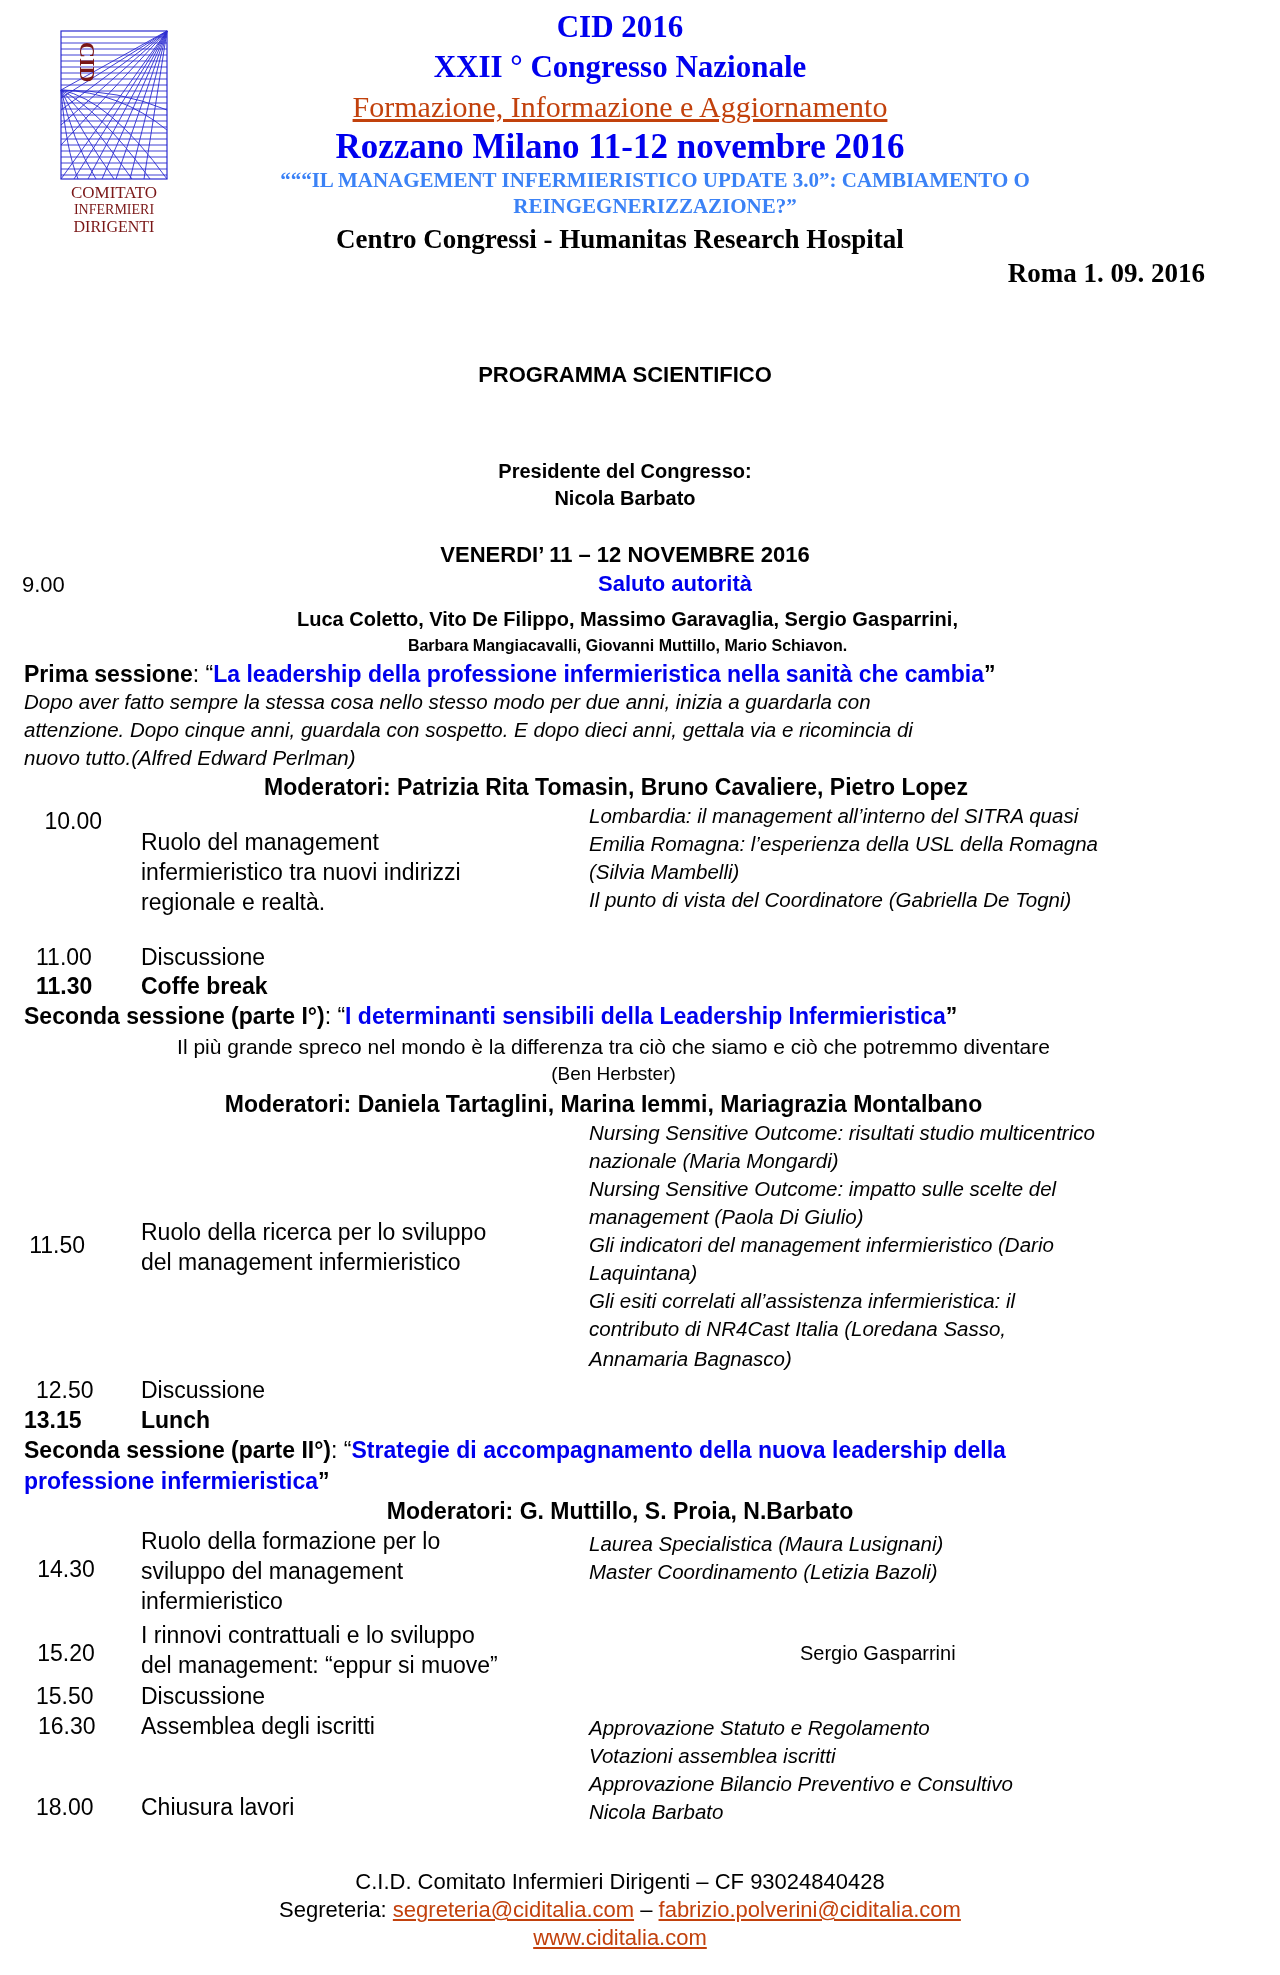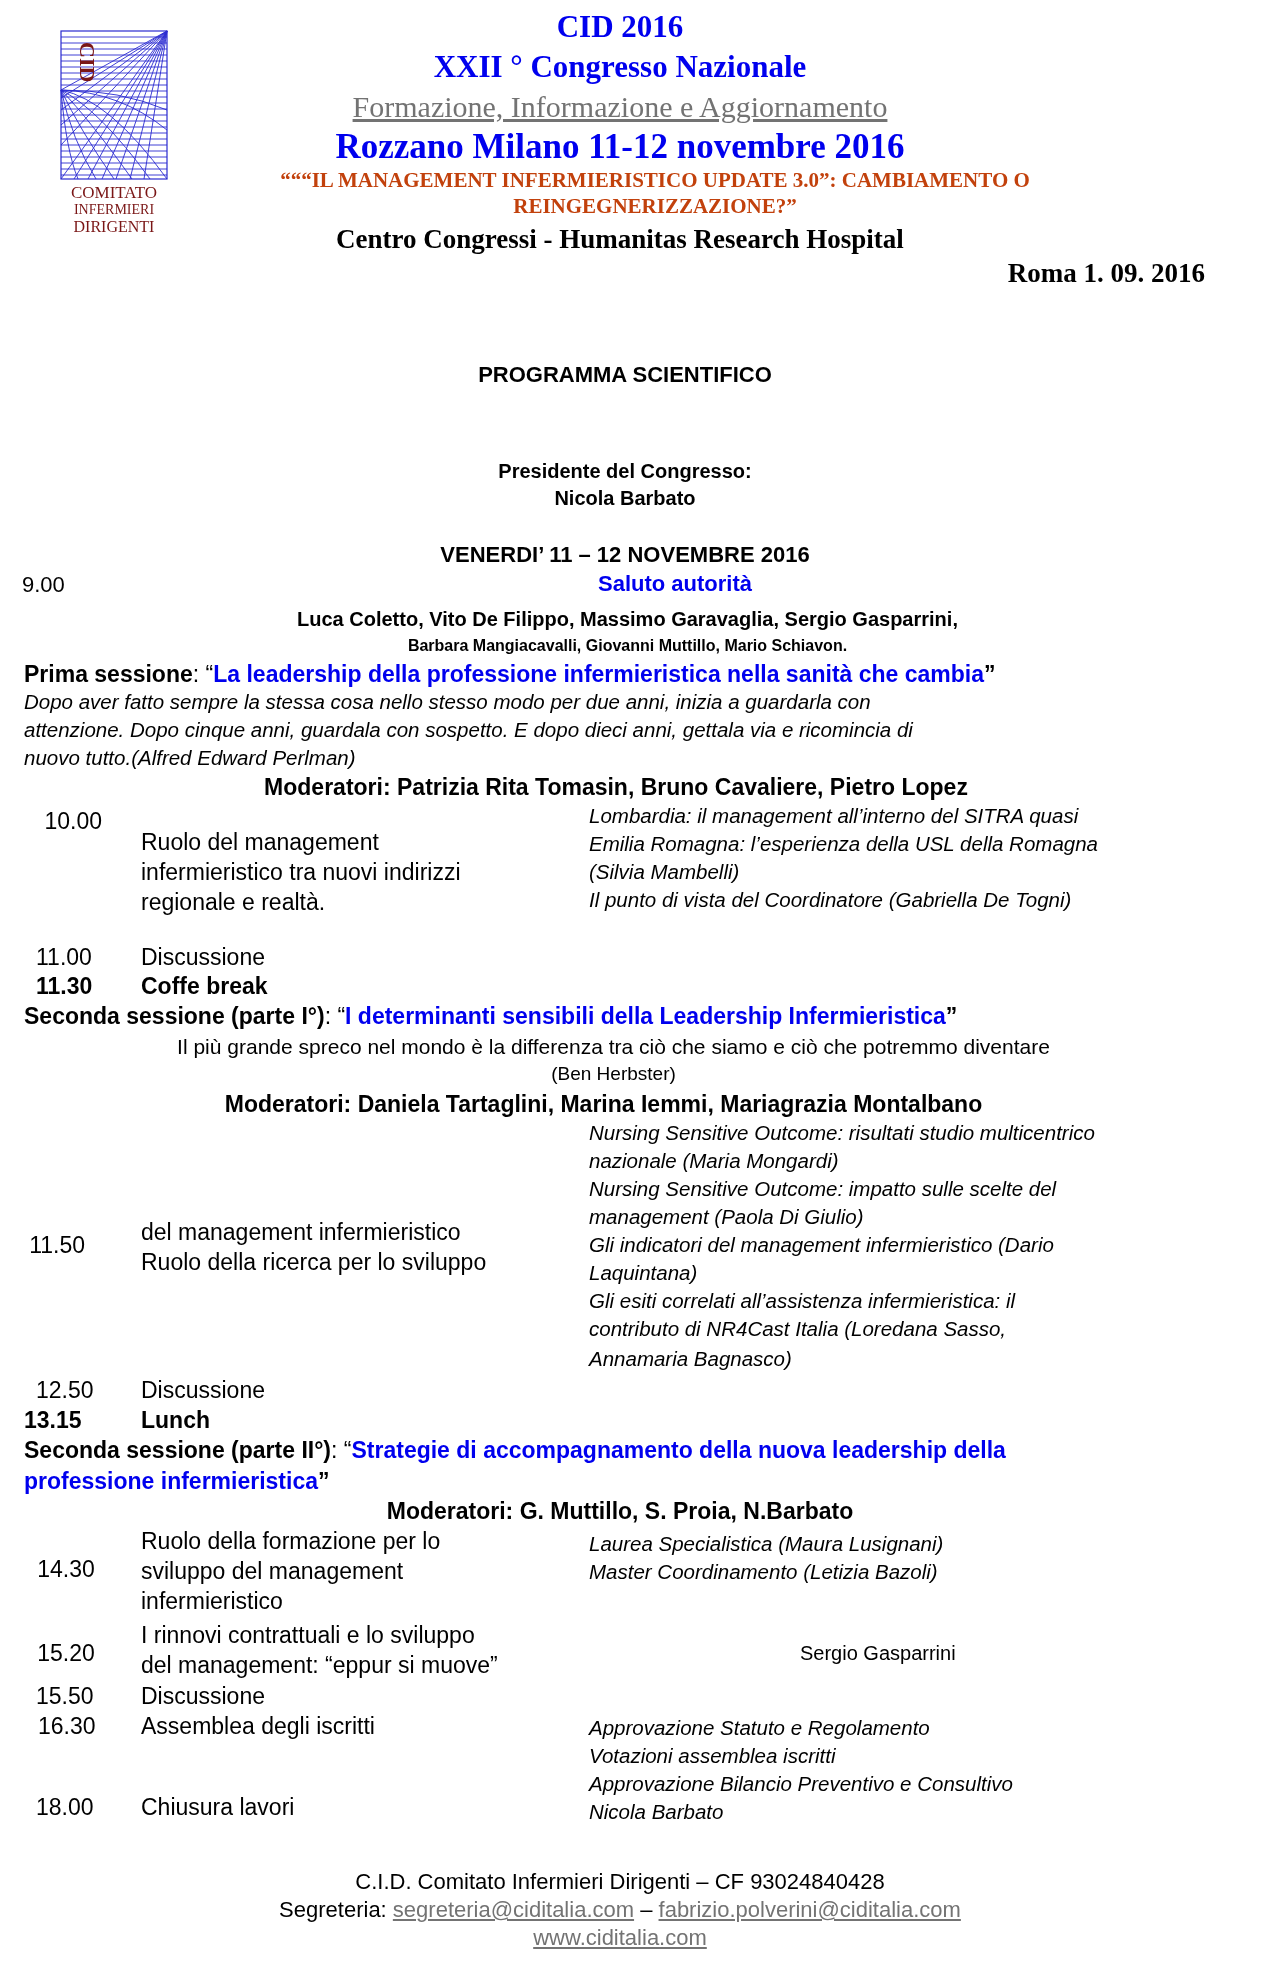--- a/index.html
+++ b/index.html
@@ -1,25 +1,25 @@
 <!DOCTYPE html>
 <html><head>
 <meta charset="utf-8">
 <style>
   html, body { margin:0; padding:0; background:#ffffff; }
   body { width:1280px; height:1975px; position:relative; overflow:hidden; color:#000; }
   .serif { font-family:"Liberation Serif", "DejaVu Serif", serif; }
   .sans { font-family:"Liberation Sans", "DejaVu Sans", sans-serif; }
   .abs { position:absolute; }
   .blue { color:#0000ee; }
-  .red { color:#c2410c; }
+  .red { color:#3b82f6; }
   .center { text-align:center; }
   .b { font-weight:bold; }
   .i { font-style:italic; }
-  a, .link { color:#737373; text-decoration:underline; }
+  a, .link { color:#c2410c; text-decoration:underline; }
 
   
   #logo { left:60px; top:30px; width:108px; height:200px; }
   #logo svg { display:block; }
   .logo-text { font-family:"Liberation Serif", serif; color:#7a1616; text-align:center; line-height:17px; }
 
   
   .hdr { left:0; width:1250px; text-align:center; }
   .title-col { left:141px; font-size:23px; line-height:30px; }
   .talk-col { left:589px; font-size:20.5px; line-height:28px; font-style:italic; }
@@ -138,22 +138,22 @@
 
 <div class="abs sans b" style="top:1001px;left:24px;font-size:23px;line-height:30px;white-space:nowrap;">
   <span>Seconda sessione (parte I°)</span><span style="font-weight:normal">: “</span><span class="blue">I determinanti sensibili della Leadership Infermieristica</span><span>”</span>
 </div>
 <div class="abs sans center" style="top:1033px;left:0;width:1227px;font-size:21px;line-height:28px;">Il più grande spreco nel mondo è la differenza tra ciò che siamo e ciò che potremmo diventare</div>
 <div class="abs sans center" style="top:1060px;left:0;width:1227px;font-size:19px;line-height:28px;">(Ben Herbster)</div>
 <div class="abs sans b center" style="top:1089px;left:0;width:1207px;font-size:23px;line-height:30px;">Moderatori: Daniela Tartaglini, Marina Iemmi, Mariagrazia Montalbano</div>
 
 <div class="abs sans" style="top:1232px;left:13px;width:72px;text-align:right;font-size:23px;">11.50</div>
 <div class="abs sans title-col" style="top:1217px;">
+  <div>Ruolo della ricerca per lo sviluppo</div>
   <div>del management infermieristico</div>
-  <div>Ruolo della ricerca per lo sviluppo</div>
 </div>
 <div class="abs sans talk-col" style="top:1119px;">
   <div>Nursing Sensitive Outcome: risultati studio multicentrico</div>
   <div>nazionale (Maria Mongardi)</div>
   <div>Nursing Sensitive Outcome: impatto sulle scelte del</div>
   <div>management (Paola Di Giulio)</div>
   <div>Gli indicatori del management infermieristico (Dario</div>
   <div>Laquintana)</div>
   <div>Gli esiti correlati all’assistenza infermieristica: il</div>
   <div>contributo di NR4Cast Italia (Loredana Sasso,</div>

